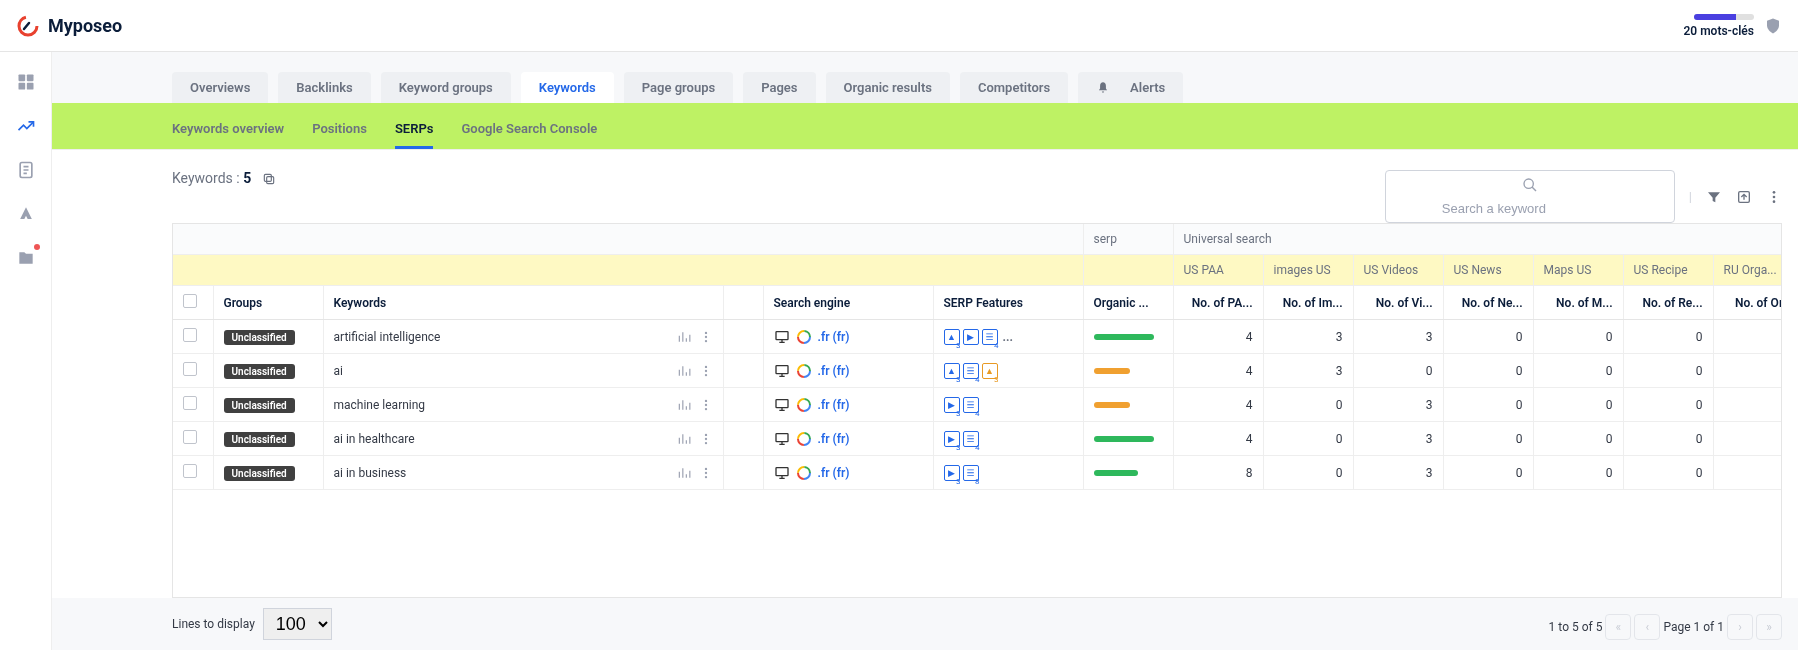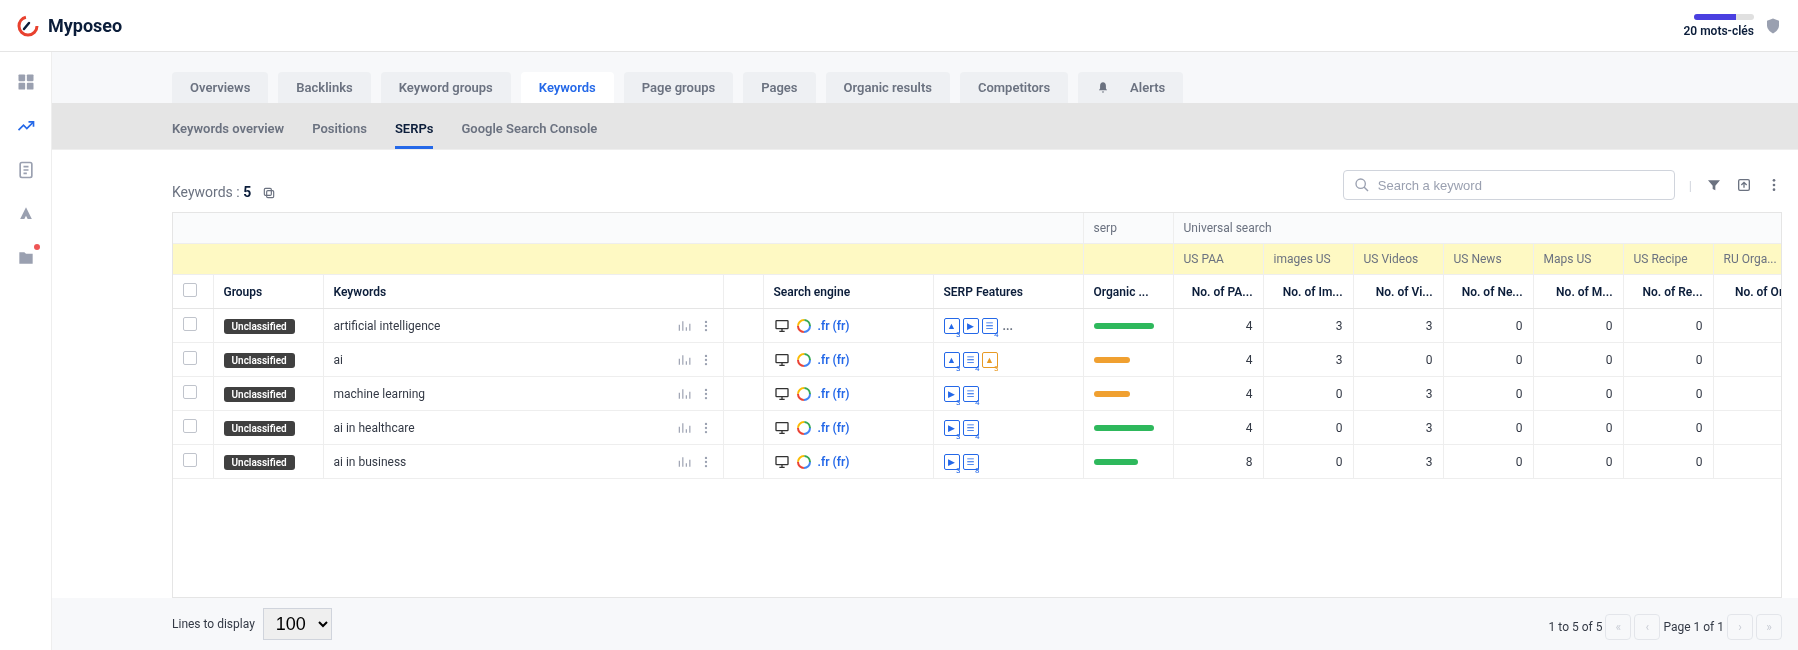--- a/index.html
+++ b/index.html
@@ -15,29 +15,29 @@
 .shell { display: flex; flex: 1; min-height: 0; }
 .sidebar { width: 52px; background: #fff; border-right: 1px solid #eee; display: flex; flex-direction: column; align-items: center; padding-top: 20px; gap: 24px; }
 .side-icon { width: 20px; height: 20px; color: #9aa0b0; cursor: pointer; position: relative; }
 .side-icon.active { color: #2468e8; }
 .side-icon .dot { position: absolute; top: -4px; right: -4px; width: 6px; height: 6px; background: #e55; border-radius: 50%; }
 .main { flex: 1; background: #f7f8fa; padding: 0; display: flex; flex-direction: column; min-width: 0; }
 .tabs-row { display: flex; gap: 10px; padding: 20px 16px 0 120px; }
 .tab { padding: 8px 18px; background: #eef0f3; border-radius: 4px 4px 0 0; font-size: 13px; font-weight: 600; color: #6b7280; cursor: pointer; }
 .tab.active { background: #fff; color: #2468e8; }
 .tab.alert { display: flex; align-items: center; gap: 20px; }
-.subtabs-row { display: flex; gap: 28px; padding: 12px 16px 0 120px; background: #e5e5e5; border-bottom: 1px solid #eee; margin: 0; }
+.subtabs-row { display: flex; gap: 28px; padding: 12px 16px 0 120px; background: #bef264; border-bottom: 1px solid #eee; margin: 0; }
 .subtab { padding: 6px 0 10px 0; font-size: 13px; font-weight: 600; color: #6b7280; cursor: pointer; border-bottom: 3px solid transparent; }
 .subtab.active { color: #0b1d3a; border-bottom-color: #2468e8; }
 .content { background: #fff; margin: 0; padding: 20px 16px 0 120px; flex: 1; display: flex; flex-direction: column; min-height: 0; }
-.toolbar { display: flex; align-items: flex-end; justify-content: space-between; margin-bottom: 12px; }
+.toolbar { display: flex; align-items: flex-start; justify-content: space-between; }
 .kw-count { font-size: 14px; color: #6b7280; }
 .kw-count strong { color: #0b1d3a; }
 .tool-right { display: flex; align-items: center; gap: 14px; }
-.search-box { display: flex; align-items: center; border: 1px solid #d0d4dc; border-radius: 4px; padding: 6px 10px; width: 332px; gap: 8px; }
+.search-box { display: flex; align-items: center; border: 1px solid #d0d4dc; border-radius: 4px; padding: 6px 10px; width: 290px; gap: 8px; flex-direction: column; }
 .search-box input { border: none; outline: none; flex: 1; font-size: 13px; color: #333; }
 .search-box input::placeholder { color: #9aa0b0; }
 .tool-icon { color: #6b7280; cursor: pointer; }
 .table-wrap { flex: 1; overflow: auto; border: 1px solid #e5e5e5; }
 table { border-collapse: collapse; width: 100%; table-layout: fixed; }
 th, td { border-right: 1px solid #eee; padding: 8px 10px; font-size: 12px; text-align: left; white-space: nowrap; overflow: hidden; text-overflow: ellipsis; }
 thead tr.superhead th { background: #fafbfc; font-weight: 400; color: #6b7280; border-bottom: 1px solid #eee; }
 thead tr.grouphead th { background: #fef9c3; font-weight: 400; color: #6b7280; border-bottom: 1px solid #eee; }
 thead tr.colhead th { background: #fff; font-weight: 600; color: #0b1d3a; border-bottom: 1px solid #e5e5e5; }
 tbody tr { border-bottom: 1px solid #eee; }

